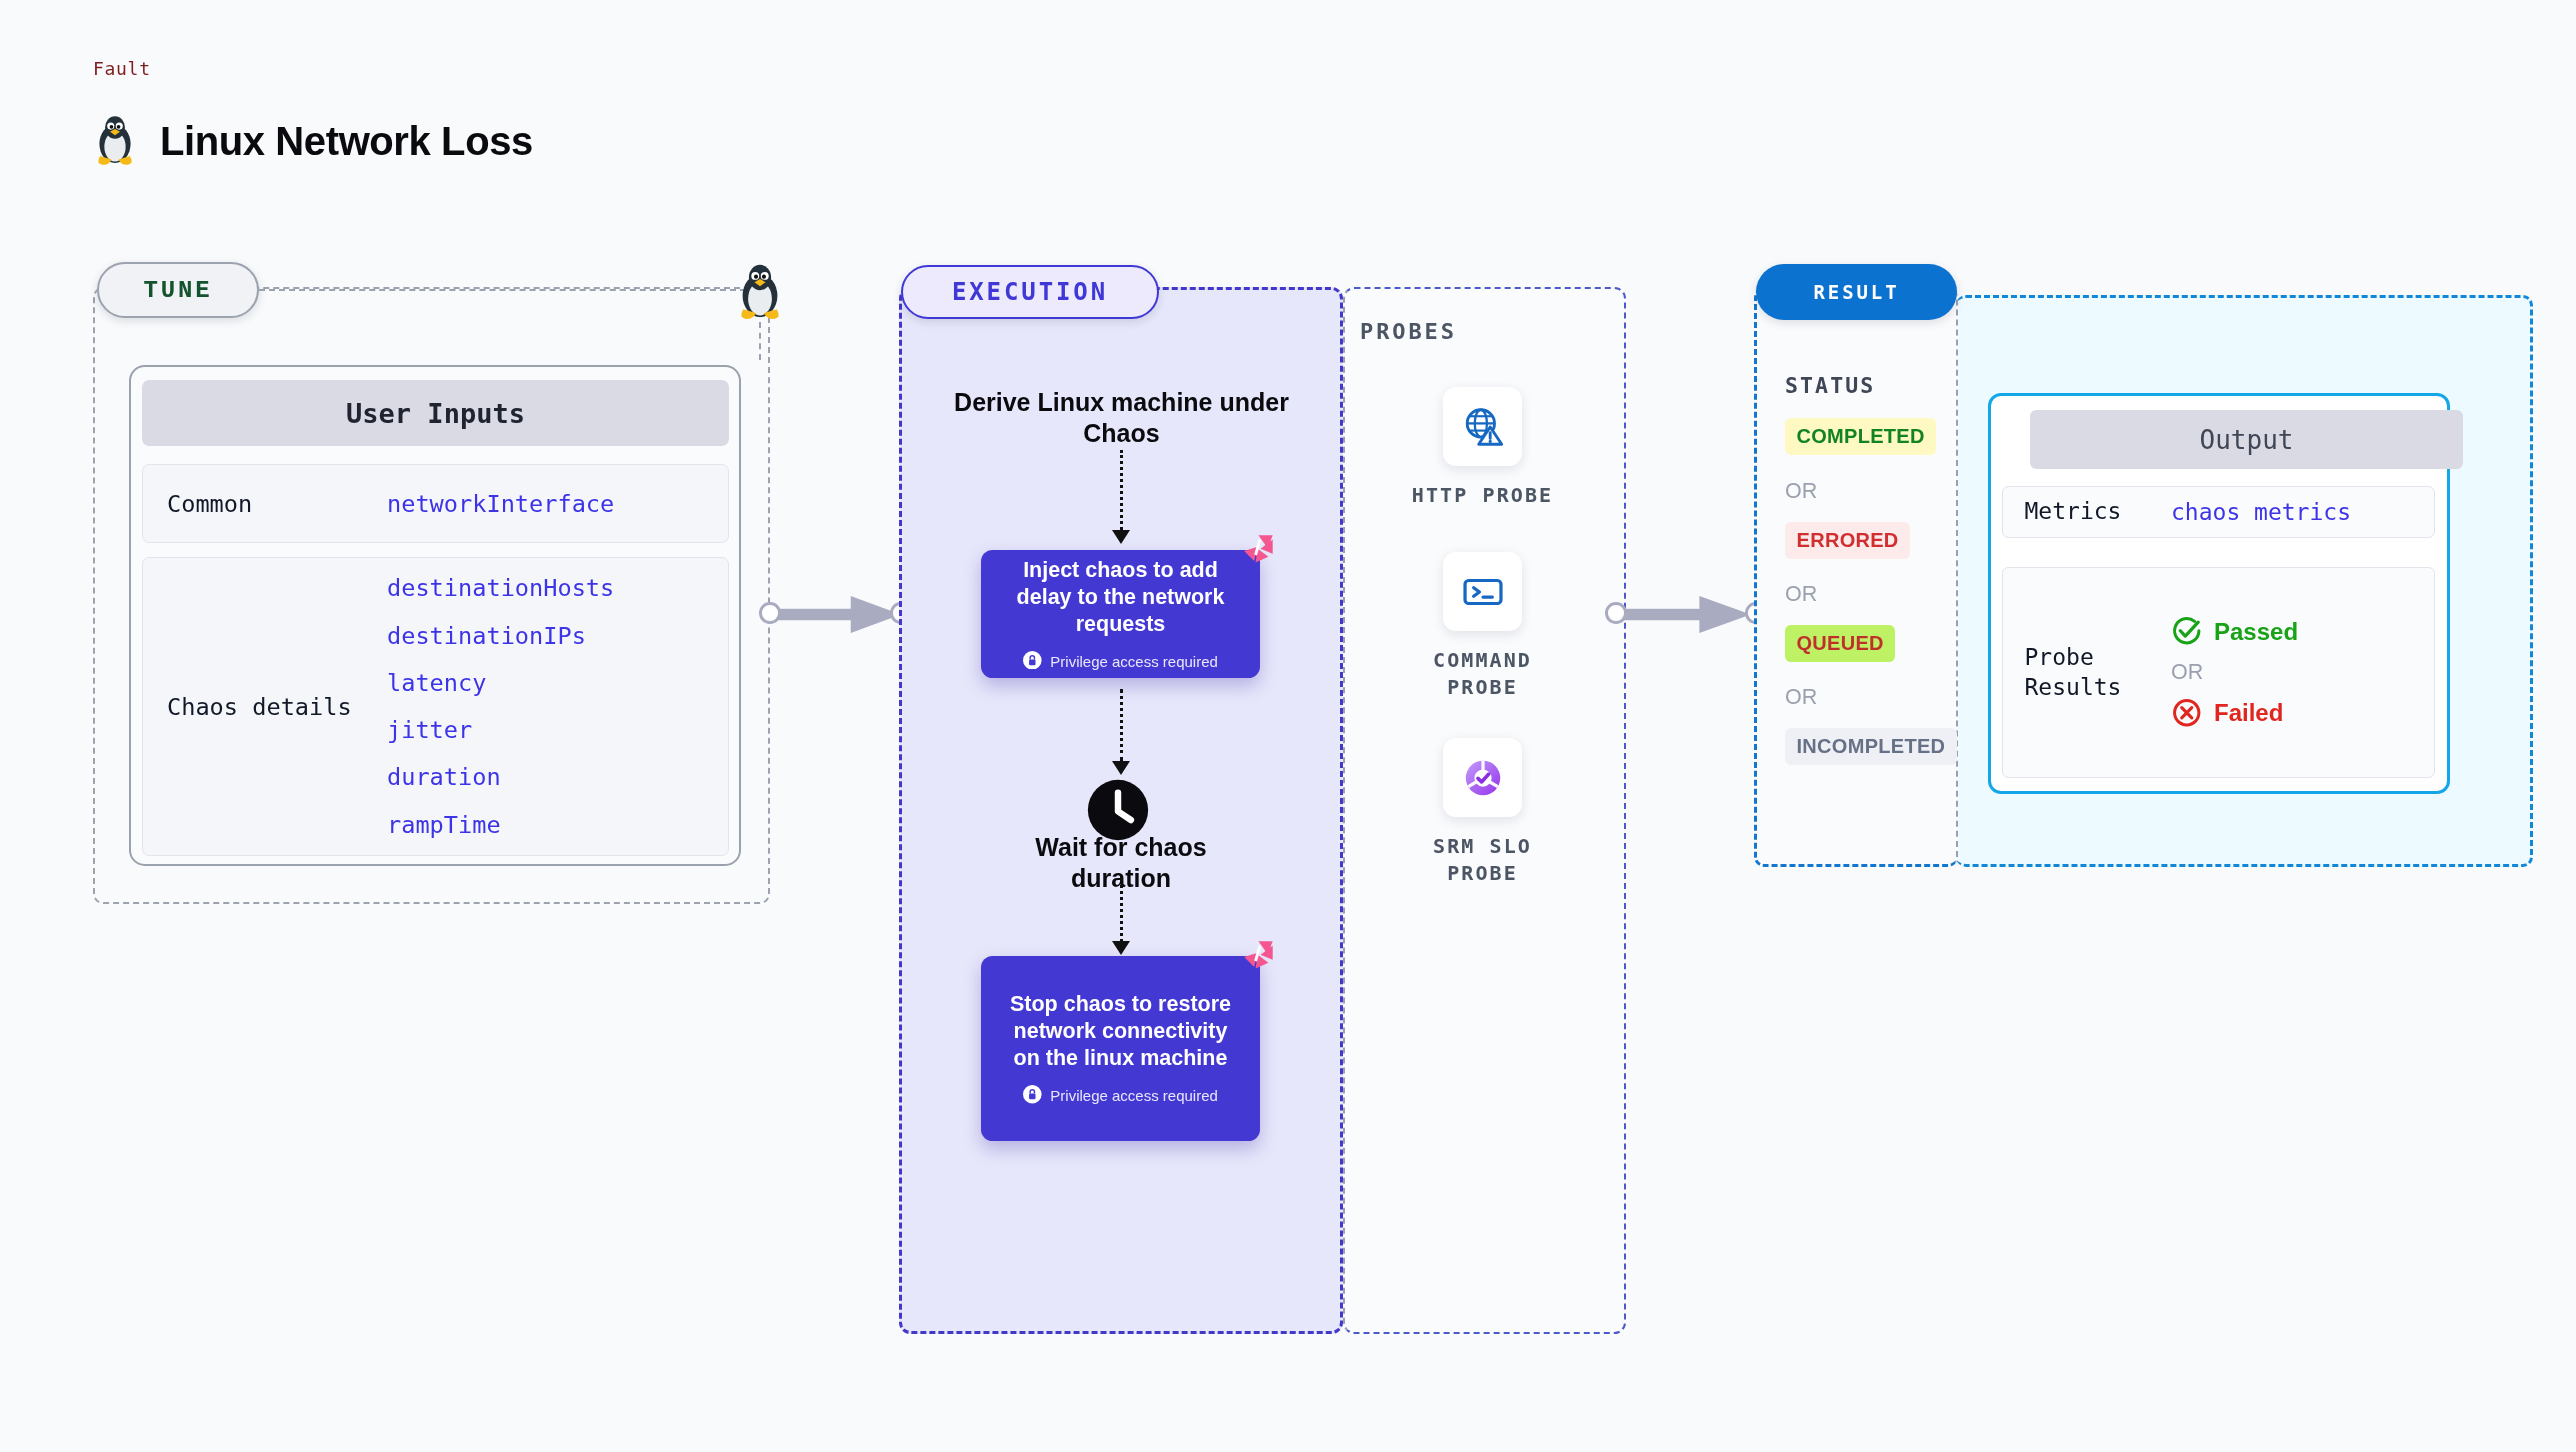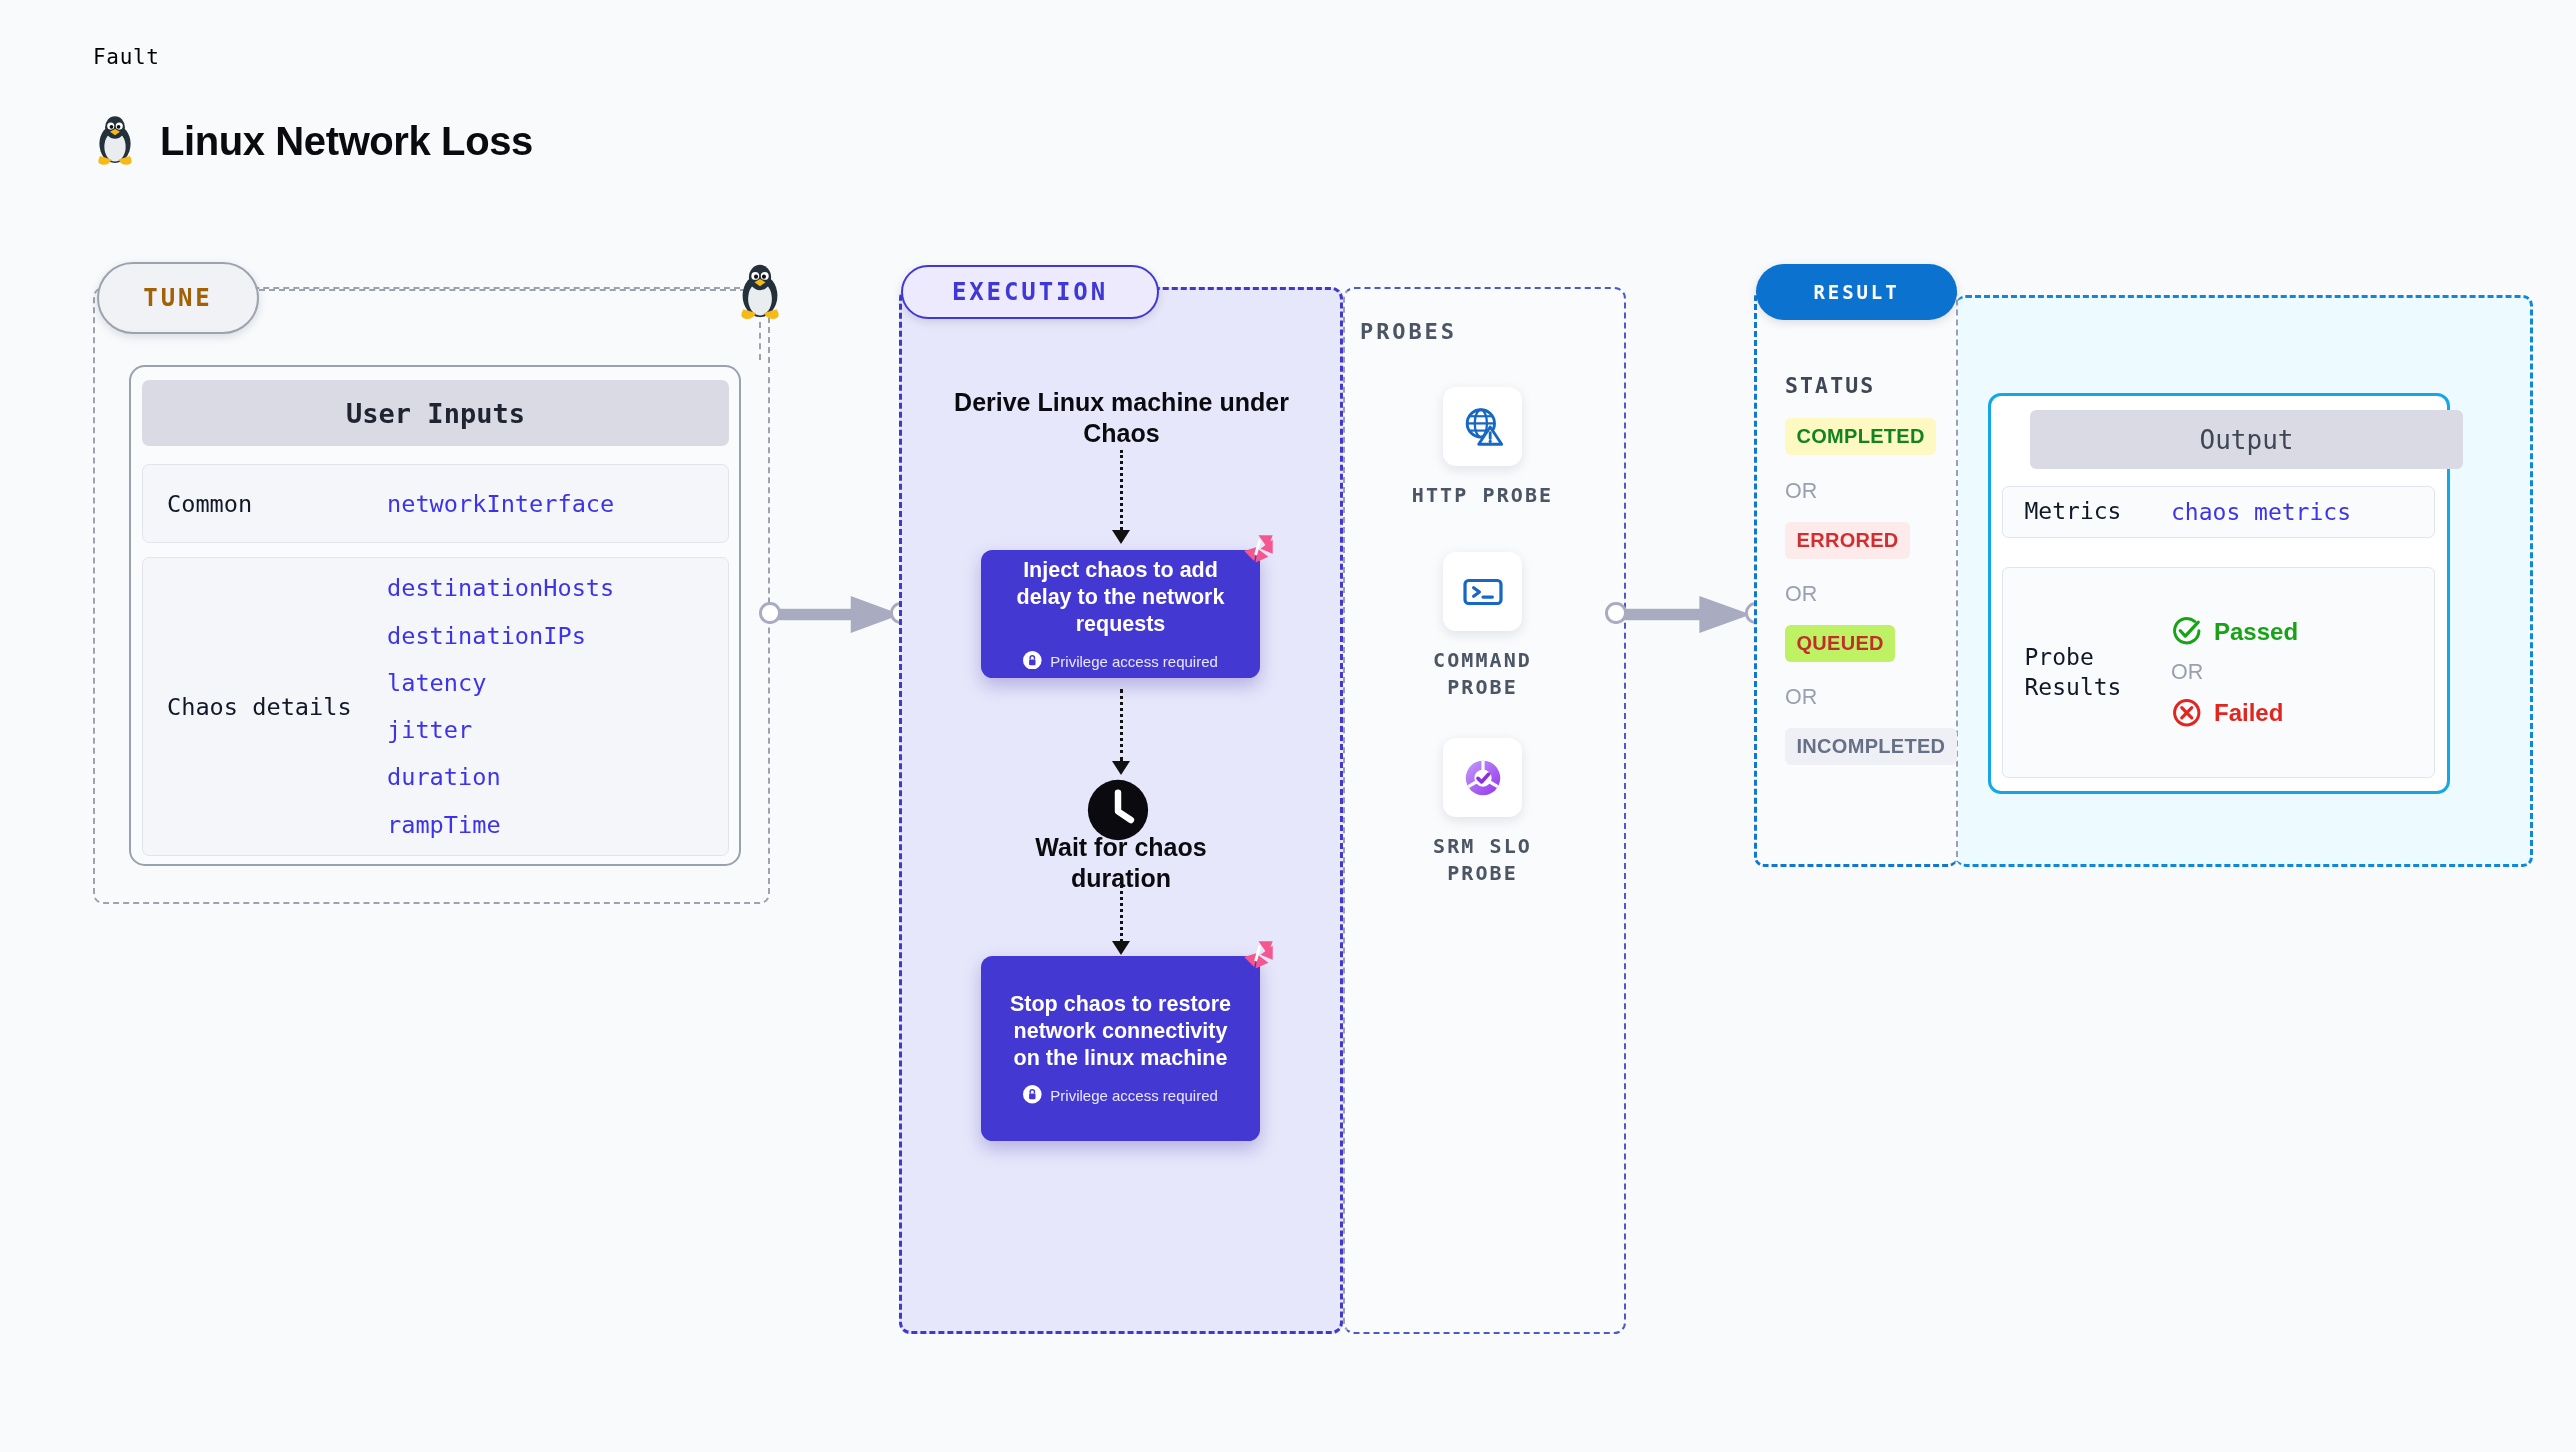--- a/index.html
+++ b/index.html
@@ -8,23 +8,23 @@
     background:#f8fafc;
     font-family:"Liberation Sans",sans-serif;
     overflow:hidden;
     position:relative;
   }
   .stage{position:absolute;left:0;top:0;width:2576px;height:1452px;}
   .abs{position:absolute;}
 
   
   #hdr-eyebrow{
-    left:93px;top:45px;
+    left:93px;top:58px;
     font-family:"DejaVu Sans Mono",monospace;
-    font-size:21px;color:#000000;letter-spacing:0.7px;
+    font-size:18px;color:#7f1d1d;letter-spacing:0.7px;
   }
   #hdr-title-row{left:93px;top:115px;display:flex;align-items:center;gap:23px;}
   #hdr-title{
     font-size:40px;font-weight:700;color:#0b0b0f;letter-spacing:-0.4px;
     font-family:"Liberation Sans",sans-serif;
   }
 
   
   .penguin{display:block;}
 
@@ -38,22 +38,22 @@
     background:transparent;
   }
   .pill{
     display:flex;align-items:center;justify-content:center;
     border-radius:716px;box-sizing:border-box;
     font-family:"DejaVu Sans Mono",monospace;
     font-weight:700;letter-spacing:2.9px;
     box-shadow:0 2.9px 10px rgba(15,23,42,.13);
   }
   #tune-pill{
-    left:97px;top:262px;width:162px;height:72px;
-    background:#f1f2f6;border:2.1px solid #9ca3af;color:#a16207;font-size:24px;
+    left:97px;top:262px;width:162px;height:56px;
+    background:#f1f2f6;border:2.1px solid #9ca3af;color:#14532d;font-size:24px;font-family:Liberation Mono, monospace;
   }
   .connector-dash{border-top:2.9px dashed #9ca3af;}
   #tune-conn{left:259px;top:289px;width:487px;height:0;}
   #tune-conn-v{left:759px;top:290px;width:0;height:70px;border-left:2.9px dashed #9ca3af;}
   #tune-penguin{left:735px;top:264px;}
 
   
   #ui-card{
     left:129px;top:365px;width:612px;height:501px;
     background:#fafbfd;border:2.9px solid #9aa2ae;border-radius:15.8px;box-sizing:border-box;

